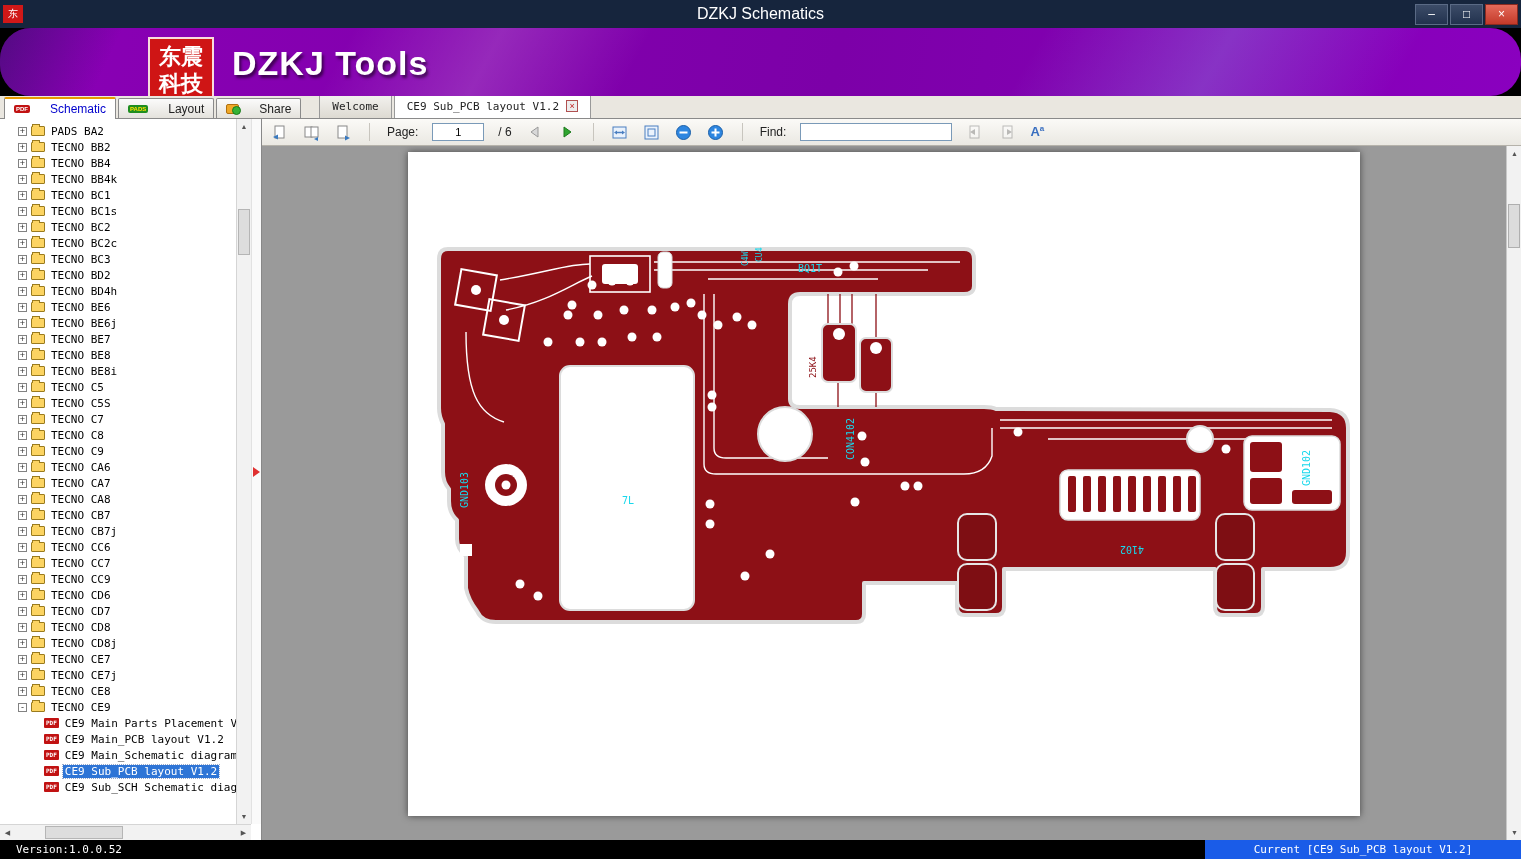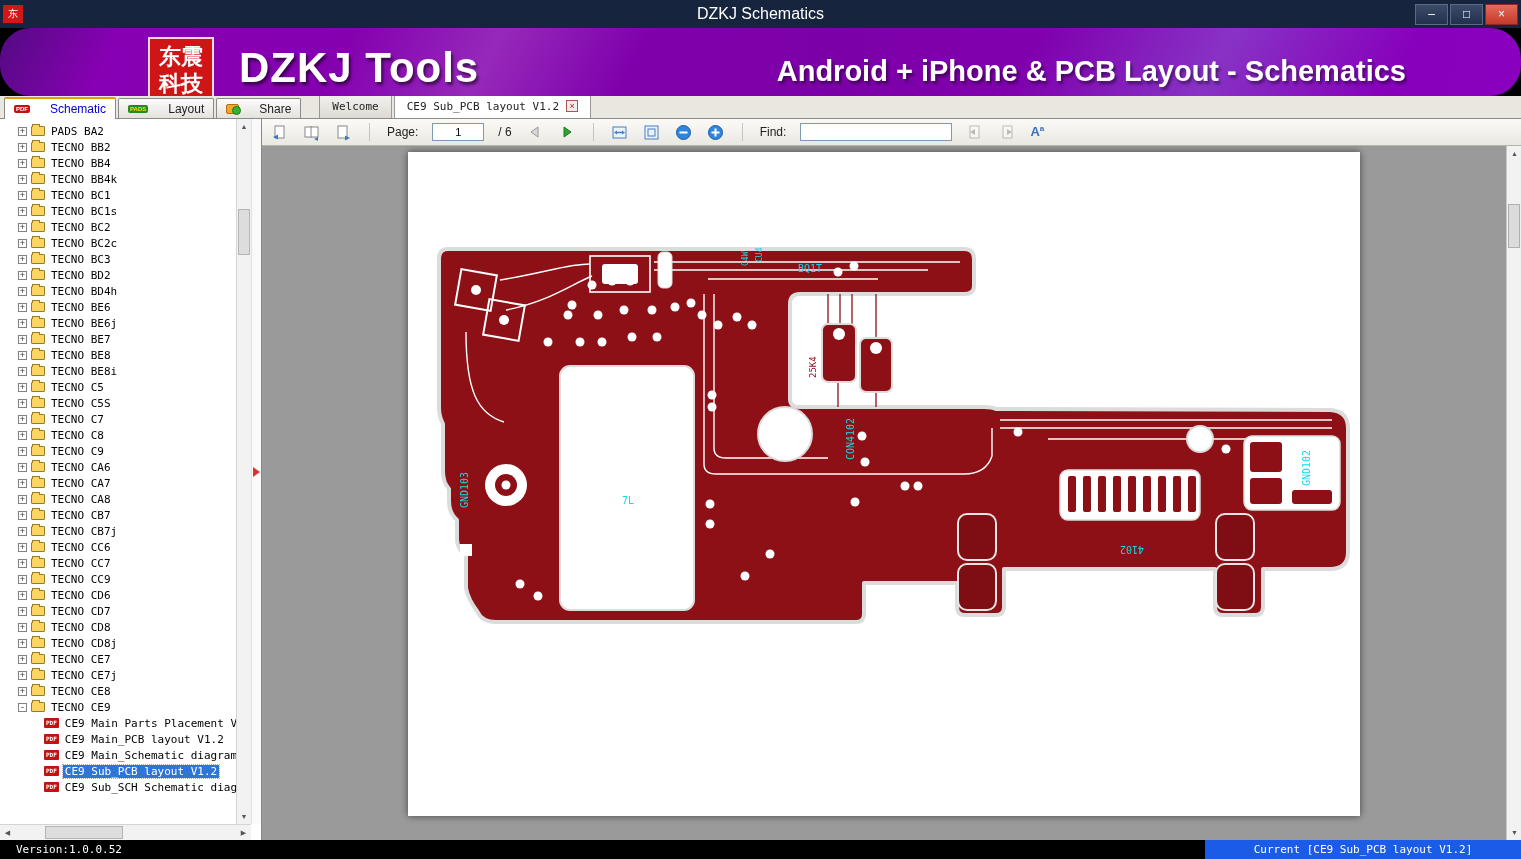--- a/index.html
+++ b/index.html
@@ -21,22 +21,22 @@
             background:linear-gradient(100deg,#8A00B5 0%,#7C00A8 55%,#8A00BF 100%);border-radius:31px; }
   .streak1 { position:absolute; left:330px; top:-30px; width:300px; height:150px; transform:skewX(-28deg);
              background:linear-gradient(90deg,transparent,rgba(255,255,255,.16),transparent); }
   .streak2 { position:absolute; left:1020px; top:-30px; width:380px; height:150px; transform:skewX(-30deg);
              background:linear-gradient(90deg,transparent,rgba(150,230,255,.22),transparent); }
   .streak3 { position:absolute; left:-30px; top:0; width:180px; height:84px;
              background:linear-gradient(115deg,rgba(12,24,66,.55),transparent 70%); }
   .logo { position:absolute; left:148px; top:9px; width:66px; height:66px; background:#CF1515;
           color:#fff; font-weight:bold; font-size:22px; line-height:1.25; display:flex; flex-direction:column;
           align-items:center; justify-content:center; box-shadow:inset 0 0 0 2px rgba(255,255,255,.85); }
-  .brand { position:absolute; left:232px; top:16px; color:#fff; font-size:42px; font-weight:bold;
-           letter-spacing:1px; text-shadow:2px 3px 3px rgba(0,0,0,.55);margin-left:7px; }
+  .brand { position:absolute; left:232px; top:16px; color:#fff; font-size:34px; font-weight:bold;
+           letter-spacing:1px; text-shadow:2px 3px 3px rgba(0,0,0,.55); }
   .tagline { position:absolute; right:115px; top:27px; color:#fff; font-size:29px; font-weight:bold;
              text-shadow:2px 3px 3px rgba(0,0,0,.45); }
 
   
   .tabbar { height:23px; flex:none; background:#EAE7E0; border-bottom:1px solid #8A8A8A;
             display:flex; align-items:flex-end; padding-left:4px; }
   .tool-tab { display:flex; align-items:center; gap:20px; height:20px; padding:0 9px; margin-right:2px;
               font-size:12px; color:#222; border:1px solid #8A8A8A; border-bottom:none;
               background:linear-gradient(#FBFBFB,#E4E2DC); border-radius:2px 2px 0 0; cursor:default; }
   .tool-tab.active { background:#fff; border-top:2px solid #E89A00; color:#0000CC; margin-bottom:-1px; height:22px; }
@@ -139,21 +139,20 @@
 
   <div class="banner">
     <div class="streak3"></div>
     <div class="streak1"></div>
     <div class="streak2"></div>
     <div class="logo">
       <span>东震</span>
       <span>科技</span>
     </div>
     <div class="brand">DZKJ Tools</div>
-    <div class="tagline">Android + iPhone &amp; PCB Layout - Schematics</div>
   </div>
 
   <div class="tabbar">
     <div class="tool-tab active">
       <span class="pdf-badge">PDF</span>
       <span>Schematic</span>
     </div>
     <div class="tool-tab">
       <span class="pads-badge">PADS</span>
       <span>Layout</span>

